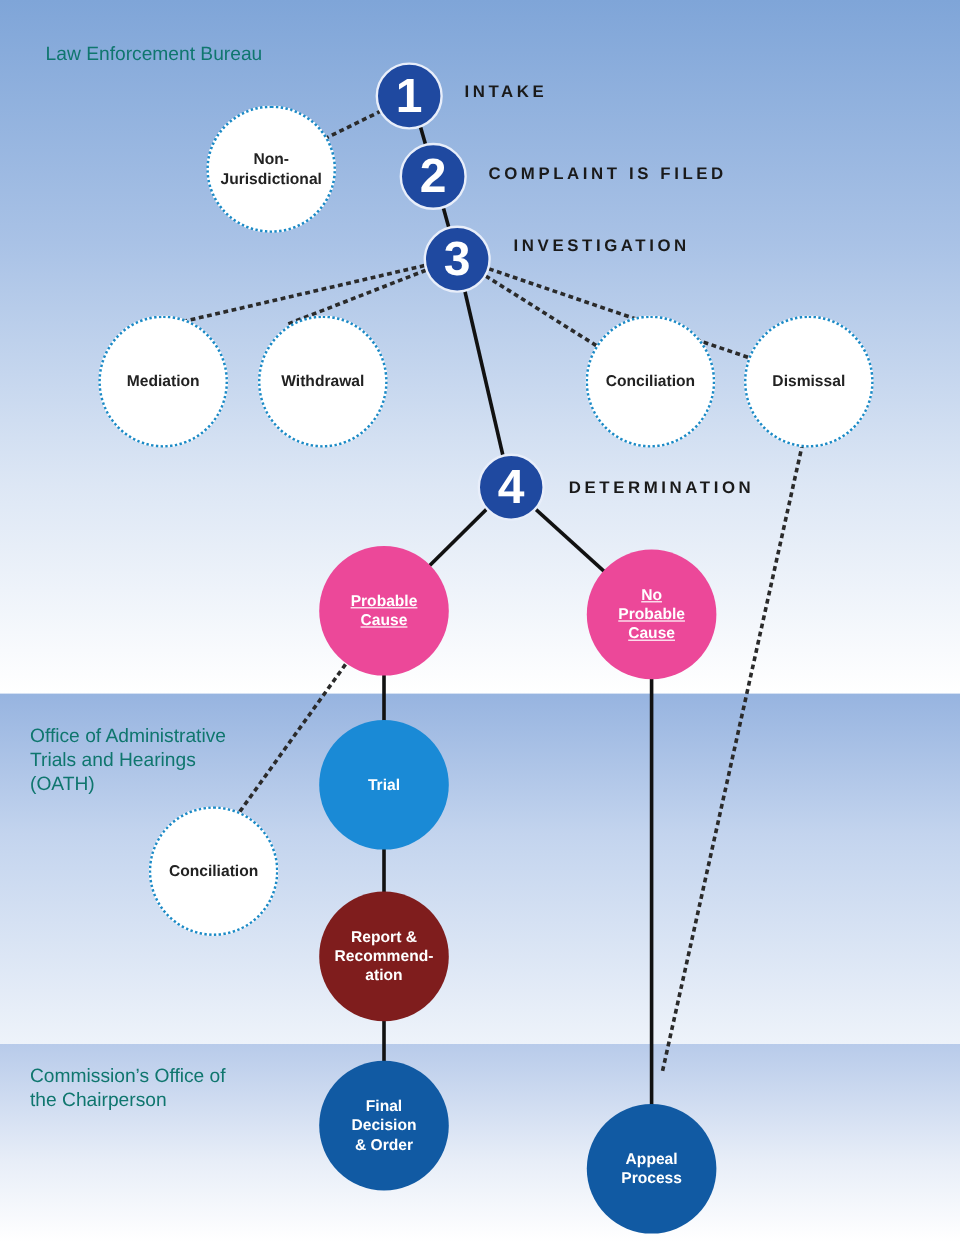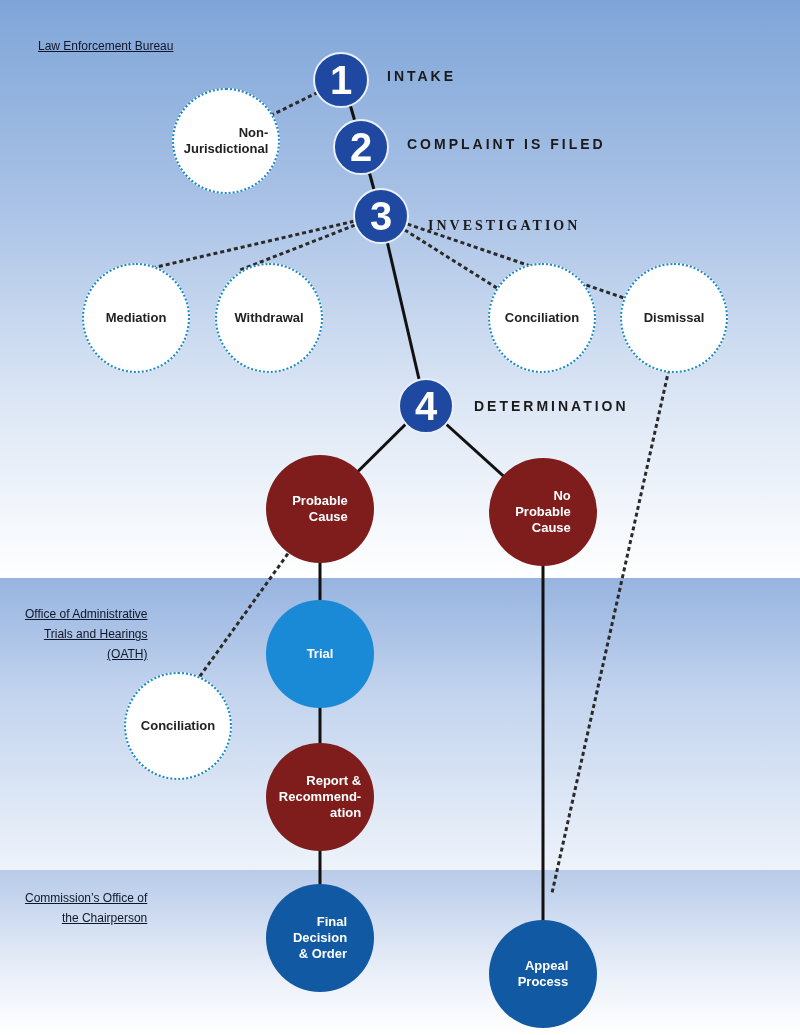--- a/index.html
+++ b/index.html
@@ -1,31 +1,31 @@
 <!DOCTYPE html>
 <html><head>
 <meta charset="utf-8">
 <style>
   html,body{margin:0;padding:0;}
   body{width:800px;height:1035px;position:relative;overflow:hidden;font-family:"Liberation Sans",sans-serif;}
   .band{position:absolute;left:0;width:800px;}
   #band1{top:0;height:578px;background:linear-gradient(#7fa5d8 0%,#a9c2e6 35%,#dde7f5 70%,#ffffff 100%);}
   #band2{top:578px;height:292px;background:linear-gradient(#97b4e0 0%,#c3d4ee 40%,#eef3fa 100%);}
   #band3{top:870px;height:165px;background:linear-gradient(#b8cbea 0%,#e8eef8 60%,#ffffff 100%);}
-  .section-label{position:absolute;font-size:12px;color:#0f172a;line-height:20px;text-decoration:underline;}
+  .section-label{position:absolute;font-size:16px;color:#0f766e;line-height:20px;}
   svg{position:absolute;left:0;top:0;}
   .node{position:absolute;border-radius:50%;display:flex;align-items:center;justify-content:center;text-align:center;font-weight:bold;box-sizing:border-box;}
   .num{background:#1f49a0;color:#fff;font-size:40px;border:2px solid #e8eefa;font-weight:bold;}
   .dash{background:#fff;border:2px dotted #1b8ac6;color:#222;font-size:13px;line-height:16px;}
-  .pc{background:#7f1d1d;color:#fff;font-size:13px;line-height:16px;}
+  .pc{background:#ec4899;color:#fff;font-size:13px;line-height:16px;text-decoration:underline;}
   .trial{background:#1a8ad6;color:#ffffff;font-size:13px;line-height:16px;}
   .rr{background:#7f1d1d;color:#fff;font-size:13px;line-height:16px;}
   .fin{background:#115aa3;color:#fff;font-size:13px;line-height:16px;}
   .step-label{position:absolute;font-size:14px;font-weight:bold;letter-spacing:3px;color:#1a1a1a;text-align:center;}
-  .ml{white-space:pre-line;text-align:right;}
+  .ml{white-space:pre-line;}
 </style>
 </head>
 <body>
 
 <div class="band" id="band1"></div>
 <div class="band" id="band2"></div>
 <div class="band" id="band3"></div>
 
 <svg width="800" height="1035">
   <g stroke="#111" stroke-width="3" fill="none">
@@ -57,21 +57,21 @@
 <div class="section-label ml" style="left:25px;top:888px;">Commission’s Office of
 the Chairperson</div>
 
 <div class="node num" style="left:313px;top:52px;width:56px;height:56px;">1</div>
 <div class="step-label" style="left:387px;top:68px;">INTAKE</div>
 
 <div class="node num" style="left:333px;top:119px;width:56px;height:56px;">2</div>
 <div class="step-label" style="left:407px;top:136px;">COMPLAINT IS FILED</div>
 
 <div class="node num" style="left:353px;top:188px;width:56px;height:56px;">3</div>
-<div class="step-label" style="left:428px;top:218px;font-family:Liberation Serif, serif;">INVESTIGATION</div>
+<div class="step-label" style="left:428px;top:196px;">INVESTIGATION</div>
 
 <div class="node num" style="left:398px;top:378px;width:56px;height:56px;">4</div>
 <div class="step-label" style="left:474px;top:398px;">DETERMINATION</div>
 
 <div class="node dash ml" style="left:172px;top:88px;width:108px;height:106px;">Non-
 Jurisdictional</div>
 <div class="node dash" style="left:82px;top:263px;width:108px;height:110px;">Mediation</div>
 <div class="node dash" style="left:215px;top:263px;width:108px;height:110px;">Withdrawal</div>
 <div class="node dash" style="left:488px;top:263px;width:108px;height:110px;">Conciliation</div>
 <div class="node dash" style="left:620px;top:263px;width:108px;height:110px;">Dismissal</div>

